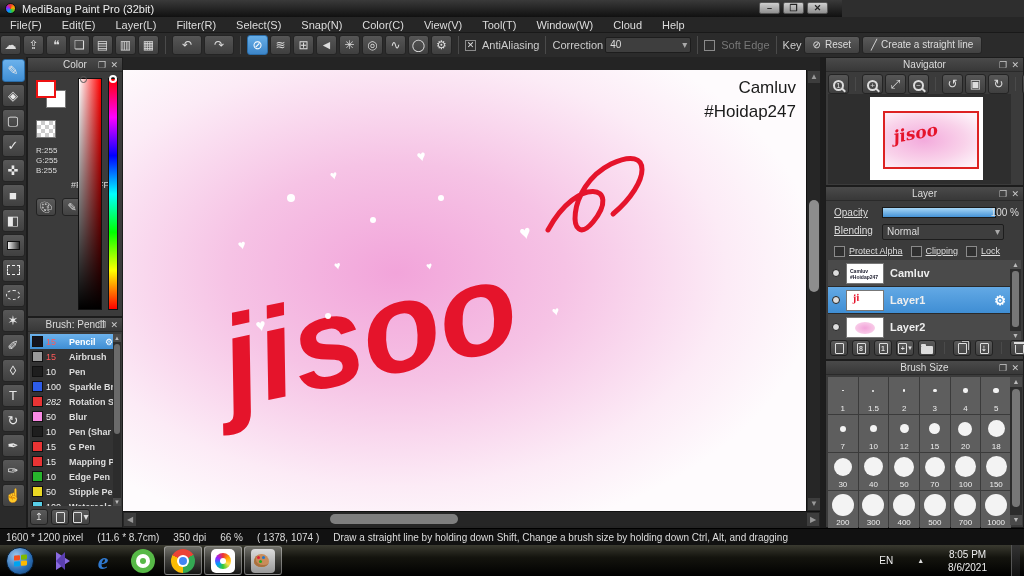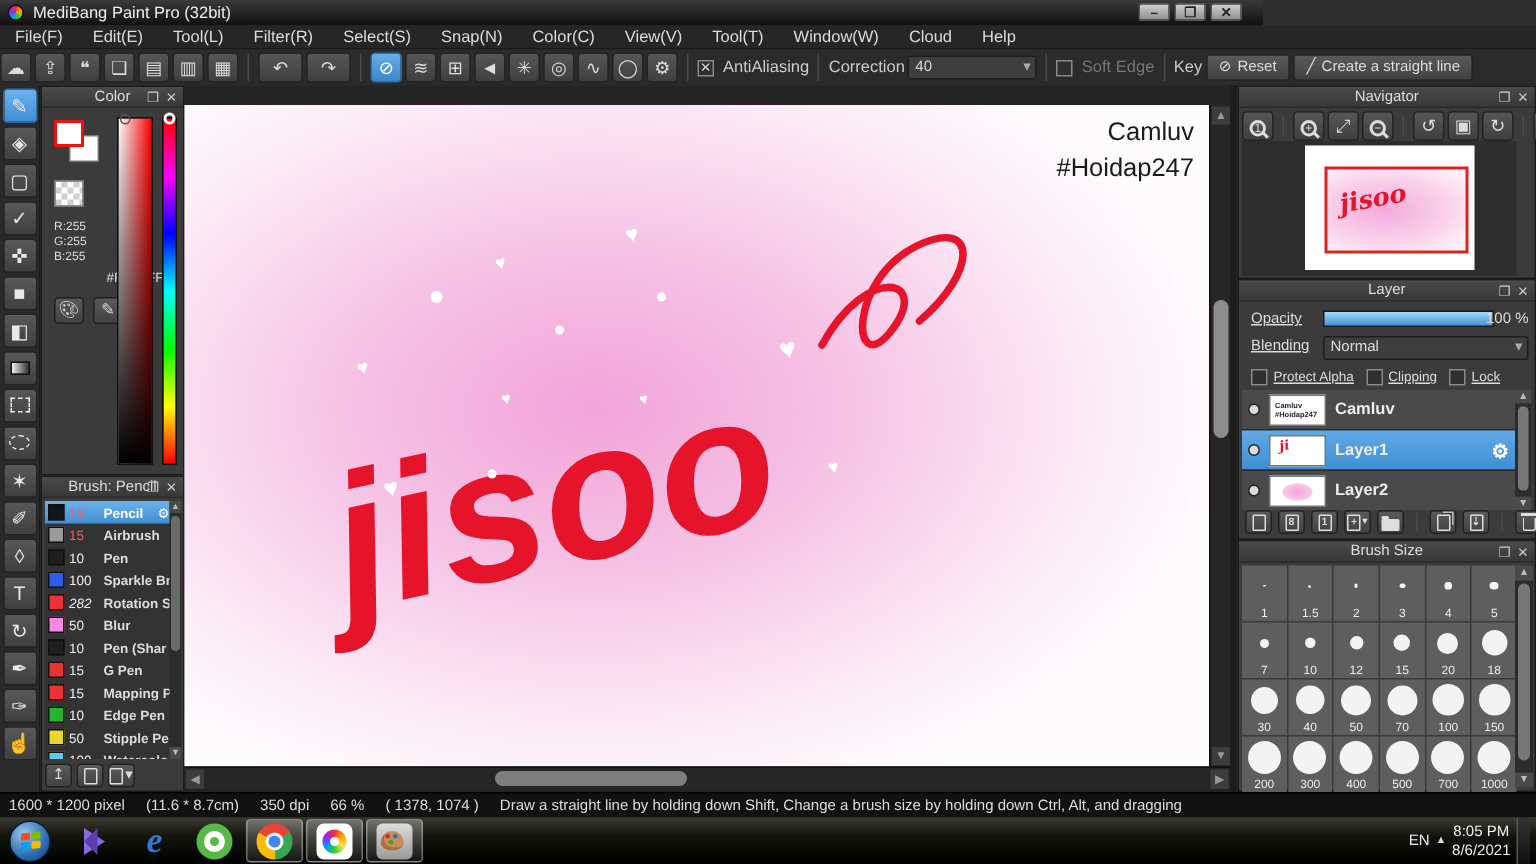--- a/index.html
+++ b/index.html
@@ -118,21 +118,21 @@
   #navview .minitext{position:absolute;left:8px;top:10px;font-family:"DejaVu Serif",serif;font-style:italic;font-weight:bold;
     color:#e5142b;font-size:17px;transform:rotate(-10deg);}
 
   #layerpanel{left:825px;top:186px;width:199px;height:174px;}
   .lrow{position:absolute;color:#ddd;font-size:10px;text-decoration:underline;}
   #opacityrow{left:8px;top:20px;width:185px;height:12px;}
   #opacityrow .slider{position:absolute;left:48px;top:0;width:114px;height:11px;background:#262626;border:1px solid #1a1a1a;}
   #opacityrow .fill{position:absolute;left:0;top:0;height:9px;width:100%;background:linear-gradient(#a6d6f7,#4593d6);}
   #opacityrow .val{position:absolute;right:0;top:0;}
   #blendrow{left:8px;top:38px;width:185px;height:14px;}
-  #blendrow .dd{position:absolute;left:48px;top:-1px;width:137px;}
+  #blendrow .dd{position:absolute;left:48px;top:-1px;width:122px;}
   #chkrow{left:8px;top:58px;width:216px;height:12px;display:flex;gap:8px;font-size:9px;}
   #layerlist{position:absolute;left:2px;top:73px;width:184px;height:80px;background:#2f2f2f;overflow:hidden;}
   .layer-item{display:flex;align-items:center;height:27px;gap:6px;padding-left:4px;color:#eee;font-size:11px;font-weight:bold;
     background:#4a4a4a;border-bottom:1px solid #2a2a2a;}
   .layer-item .vis{width:8px;height:8px;border-radius:50%;background:#ddd;border:1px solid #222;flex:none;}
   .layer-item .lthumb{width:38px;height:21px;background:#fff;border:1px solid #777;flex:none;position:relative;overflow:hidden;}
   .layer-item.sel{background:linear-gradient(#63a9e5,#3f8ed4);}
   .layer-item .lgear{margin-left:auto;margin-right:6px;font-size:13px;color:#fff;}
   .lscroll{position:absolute;right:2px;top:73px;width:11px;height:80px;background:#2c2c2c;}
   .lscroll .a{position:absolute;left:0;width:11px;height:9px;background:#4a4a4a;color:#bbb;font-size:7px;line-height:9px;text-align:center;}
@@ -184,21 +184,21 @@
   .chrome::after{content:"";position:absolute;left:8px;top:8px;width:8px;height:8px;border-radius:50%;background:#4285f4;}
   .mbcloud{width:24px;height:24px;border-radius:5px;background:#fff;position:relative;}
   .mbcloud::before{content:"";position:absolute;left:4px;top:4px;width:16px;height:16px;border-radius:50%;
     background:conic-gradient(#e33,#fa0,#ffe14d,#3c3,#09f,#92f,#e33);}
   .mbcloud::after{content:"";position:absolute;left:9px;top:9px;width:6px;height:6px;border-radius:50%;background:#fff;}
   .mbpaint{width:24px;height:24px;border-radius:4px;background:linear-gradient(#ddd,#999);position:relative;}
   .mbpaint::before{content:"";position:absolute;left:3px;top:5px;width:15px;height:13px;border-radius:50% 50% 50% 50%/60% 60% 40% 40%;
     background:#c98c5a;box-shadow:inset 2px -2px 0 #a9713f;}
   .mbpaint::after{content:"";position:absolute;left:6px;top:7px;width:3px;height:3px;border-radius:50%;background:#d23;
     box-shadow:5px 0 0 #27c,2px 4px 0 #2a2;}
-  #tray{margin-left:auto;display:flex;align-items:center;gap:4px;color:#eee;font-size:10px;padding-right:4px;}
+  #tray{margin-left:auto;display:flex;align-items:center;gap:24px;color:#eee;font-size:10px;padding-right:4px;}
   #clock{text-align:center;line-height:13px;font-size:10px;}
   #showdesk{width:9px;height:31px;background:linear-gradient(#333,#111);border-left:1px solid #555;}
   .trayarrow{font-size:7px;color:#ddd;}
 
   
   .gapstrip{position:absolute;left:820px;top:57px;width:5px;height:471px;background:#1d1d1d;}
 </style>
 </head>
 <body>
 
@@ -210,21 +210,21 @@
     <div class="win-controls">
       <div>–</div>
       <div>❐</div>
       <div>✕</div>
     </div>
   </div>
 
   <div id="menubar">
       <div class="menu-item">File(F)</div>
       <div class="menu-item">Edit(E)</div>
-      <div class="menu-item">Tool(L)</div>
+      <div class="menu-item">Layer(L)</div>
       <div class="menu-item">Filter(R)</div>
       <div class="menu-item">Select(S)</div>
       <div class="menu-item">Snap(N)</div>
       <div class="menu-item">Color(C)</div>
       <div class="menu-item">View(V)</div>
       <div class="menu-item">Tool(T)</div>
       <div class="menu-item">Window(W)</div>
       <div class="menu-item">Cloud</div>
       <div class="menu-item">Help</div>
     </div>

